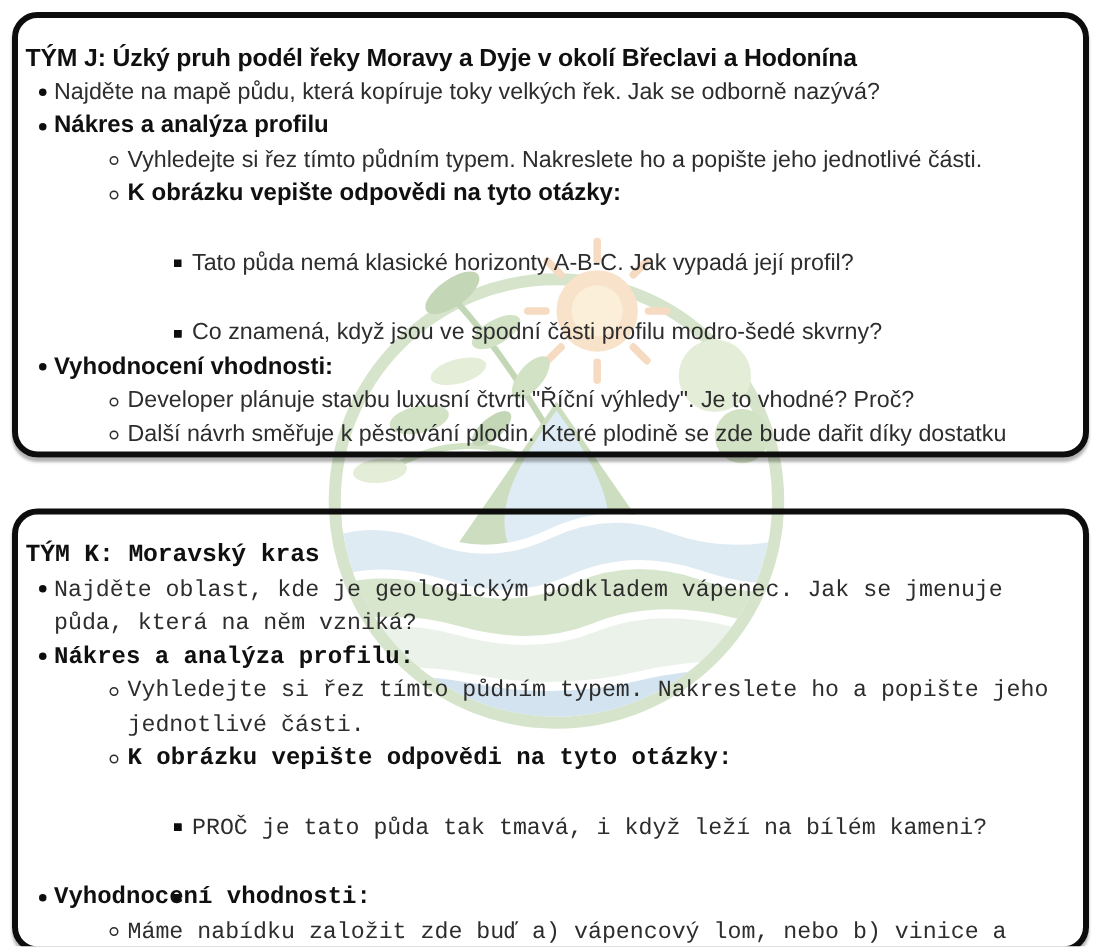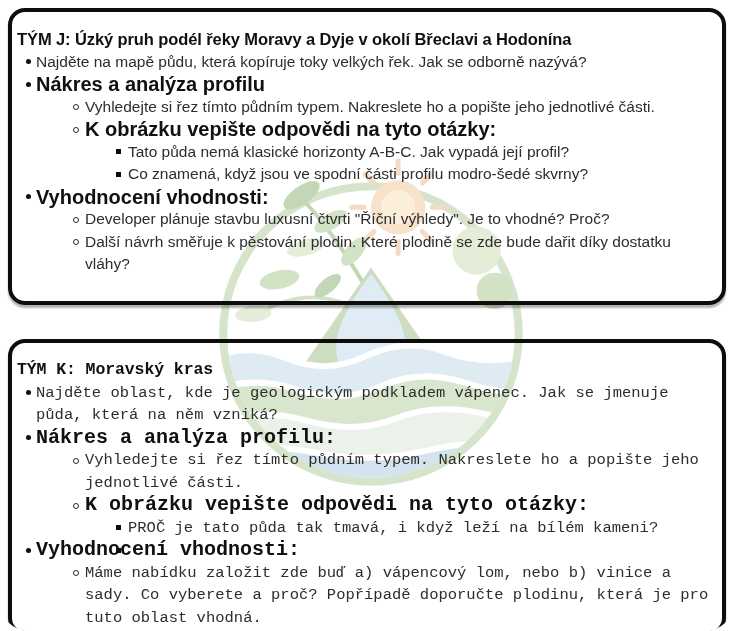--- a/index.html
+++ b/index.html
@@ -5,21 +5,20 @@
   html,body{margin:0;padding:0;}
   body{
     font-family:"Liberation Sans","DejaVu Sans",sans-serif;
     background:var(--page-bg,#fff);
   }
   .page{
     position:relative;
     width:734px;height:631px;
     background:var(--page-bg,#fff);
     overflow:hidden;
-    border-radius:29px;
   }
   .watermark{
     position:absolute;
     left:183px;top:155px;
     width:386px;height:372px;
     opacity:0.45;
     z-index:0;
     pointer-events:none;
   }
   .card{
@@ -47,25 +46,25 @@
   }
   .item{
     position:relative;
     font-size:15.5px;
     line-height:22.5px;
     color:var(--text,#2d2d2d);
   }
   .item.bold{
     font-weight:700;
     color:var(--bold-text,#101010);
-    font-size:20px;
+    font-size:16px;
   }
   .lvl1{padding-left:21px;}
   .lvl2{padding-left:70px;}
-  .lvl3{padding-left:113px;}
+  .lvl3{padding-left:113px;margin-top:24px;}
   .bullet{position:absolute;top:8.5px;display:inline-block;}
   .b1{left:11px;width:5px;height:5px;border-radius:50%;background:var(--ink,#0d0d0d);}
   .b2{left:58px;width:4px;height:4px;border-radius:50%;border:1.4px solid var(--text,#2d2d2d);background:transparent;}
   .b3{left:101px;width:5px;height:5px;background:var(--ink,#0d0d0d);}
 </style>
 </head>
 <body>
 
 <div class="page">
 

